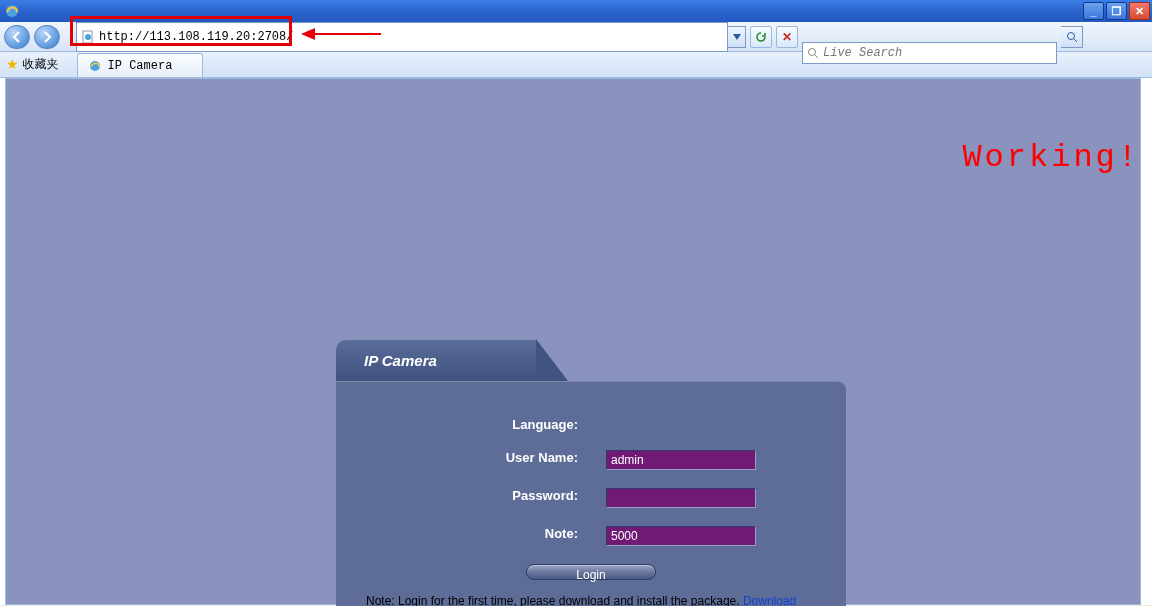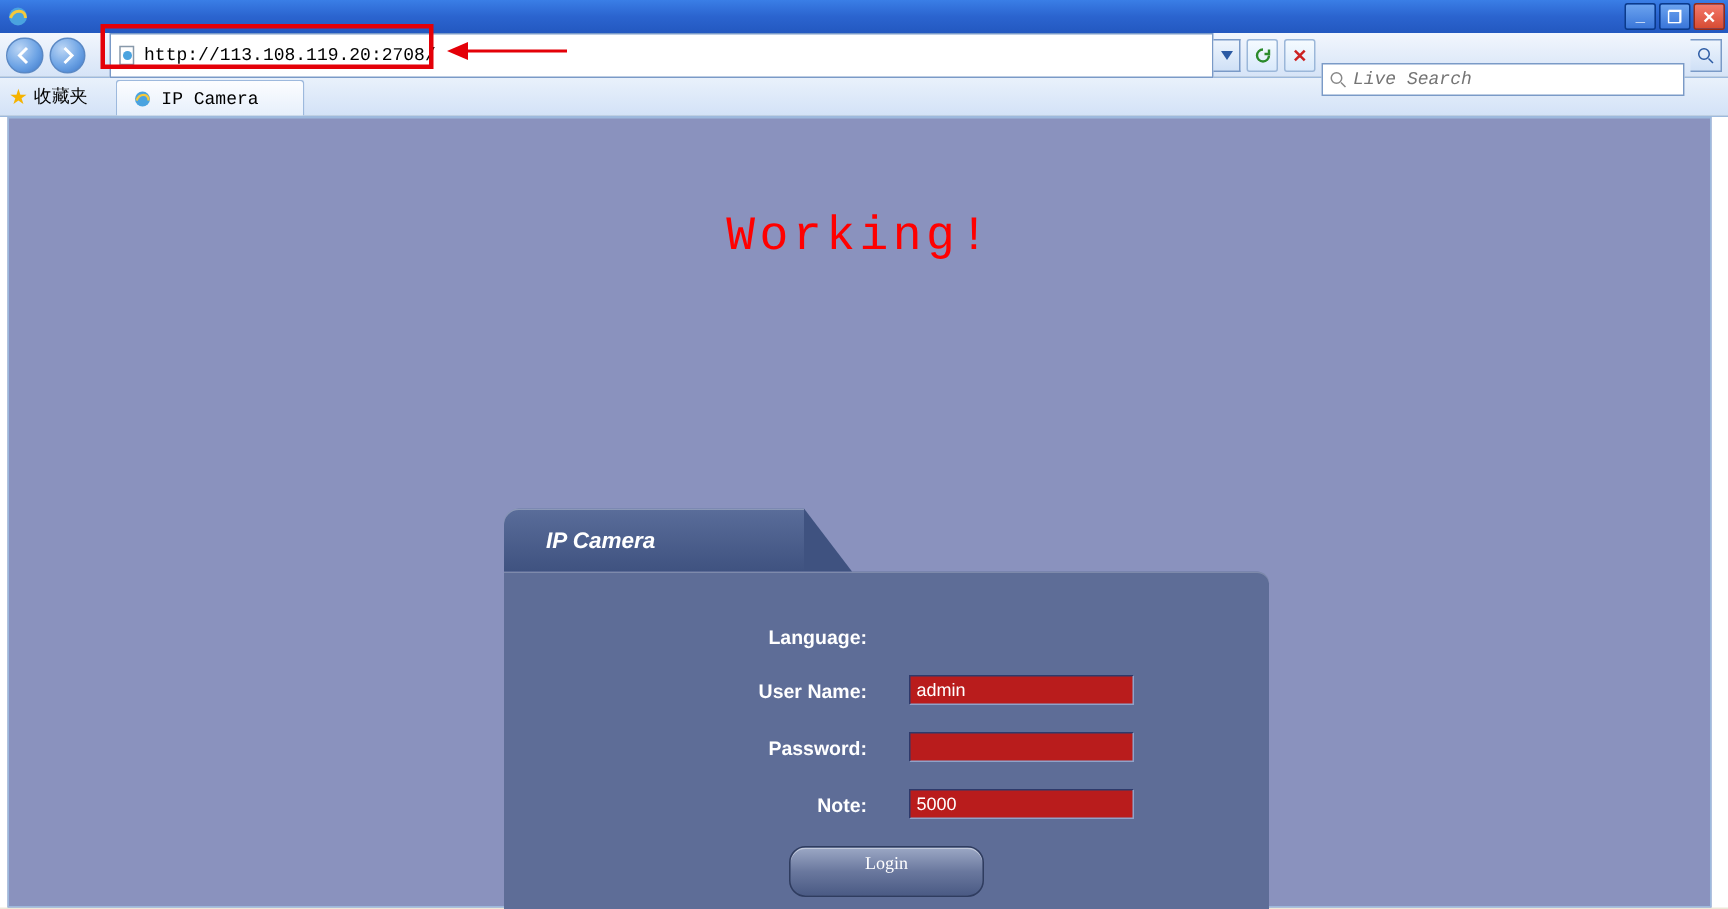--- a/index.html
+++ b/index.html
@@ -50,21 +50,21 @@
   width: 26px; height: 24px; border-radius: 12px;
   background: radial-gradient(circle at 35% 30%, #bcd6f5, #6ea4e5 55%, #3a76c9);
   border: 1px solid #5a88c4;
   display:flex; align-items:center; justify-content:center;
   color:#fff; font-size:14px;
 }
 .addr-wrapper {
   position: relative; display:flex; align-items:center;
 }
 .addr-box {
-  width: 736px; height: 22px; background: #fff; border: 1px solid #7a9ac7;
+  width: 652px; height: 22px; background: #fff; border: 1px solid #7a9ac7;
   display:flex; align-items:center; padding: 14px 4px; gap:4px; font-family: "Courier New", monospace;
 }
 .addr-box .page-ico { width:14px; height:14px; display:inline-flex; }
 .addr-box input {
   flex:1; border:none; outline:none; font-family: "Courier New", monospace; font-size: 12px;
 }
 .addr-drop { width:18px; height:22px; border:1px solid #7a9ac7; border-left:none; background: linear-gradient(to bottom,#eef5fd,#cfe0f6); display:flex; align-items:center; justify-content:center; color:#2b5aa3;}
 .highlight-box {
   position:absolute; pointer-events:none; border:3px solid #e40008;
   left:-6px; top:-6px; width:222px; height:30px;
@@ -107,21 +107,21 @@
   position: relative;
   width:1152px; height:527px;
   background:#fff;
 }
 .content {
   position:absolute; left:5px; top:0; width:1136px; height:527px;
   background:#8a92be;
   border:1px solid #9db9dd;
 }
 .working {
-  position:absolute; left:0; width:100%; top:60px; text-align:center;
+  position:absolute; left:0; width:100%; top:60px; text-align:right;
   font-family: "SimSun","Courier New", monospace;
   font-size: 32px; letter-spacing: 3px; color: #ff0000;
 }
 .panel-wrap {
   position:absolute; left:330px; top:260px; width:510px;
 }
 .panel-tab {
   width:200px; height:42px;
   background: linear-gradient(to bottom,#5a6d9a 0%, #3f5280 100%);
   border-top-left-radius:10px;
@@ -133,37 +133,36 @@
 .panel-tab::after{
   content:""; position:absolute; right:-32px; top:0; width:0; height:0;
   border-bottom:42px solid #3f5280; border-right:32px solid transparent;
 }
 .panel-body {
   width:510px; background:#5e6d97;
   border-radius: 0 8px 8px 8px;
   padding: 36px 30px 8px 30px;
   box-shadow: inset 0 1px 0 rgba(255,255,255,0.2);
 }
-.form-row { display:flex; align-items:center; margin-bottom:18px; }
+.form-row { display:flex; align-items:flex-start; margin-bottom:18px; }
 .form-row label { width:240px; text-align:right; padding-right:28px; color:#fff; font-weight:bold; font-size:13px; }
 .form-row select, .form-row input[type=text], .form-row input[type=password] {
   width:150px; height:20px; font-size:12px; padding:1px 4px;
 }
 .form-row select { border:1px solid #7a9ac7; background:#fff; }
 .form-row input[type=text], .form-row input[type=password] {
   border:1px solid #2e3a6b; border-right-color:#8ea2c9; border-bottom-color:#8ea2c9;
-  background:#b91c1c; color:#fff;
+  background:#701a75; color:#fff;
 }
 .login-btn {
   display:block; margin: 6px auto 14px auto;
-  width:130px; height:34px; border-radius:11px; border:1px solid #2f3c5f;
+  width:130px; height:16px; border-radius:11px; border:1px solid #2f3c5f;
   background: linear-gradient(to bottom,#9ca8c5 0%, #6a789e 50%, #4a5a84 100%);
   color:#fff; font-size:12px; text-align:center; line-height:20px; cursor:pointer;
   box-shadow: inset 0 1px 0 rgba(255,255,255,0.4);
-  font-family: Liberation Serif, serif;
 }
 .note { font-size:12px; color:#000; }
 .note a { color:#1040d0; text-decoration:underline; }
 svg { display:block; }
 </style>
 </head>
 <body>
 
 <div class="titlebar">
   <span class="ie-icon">

